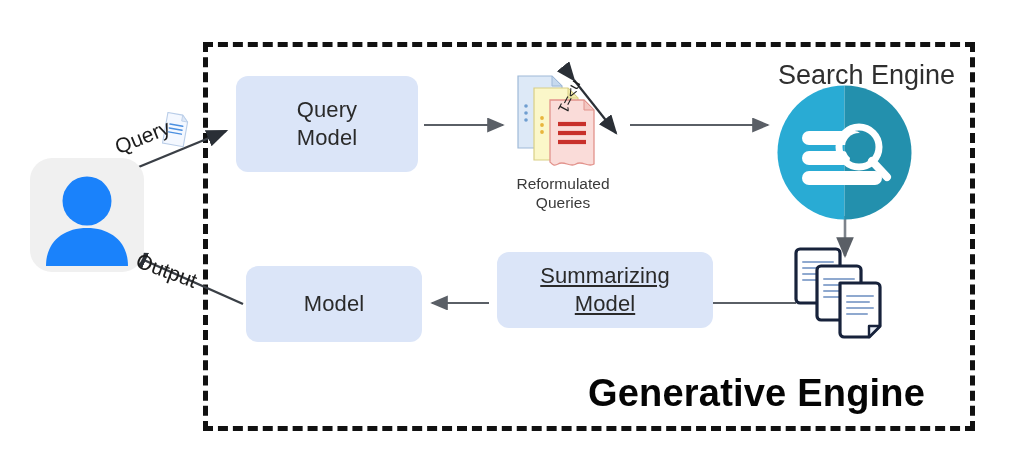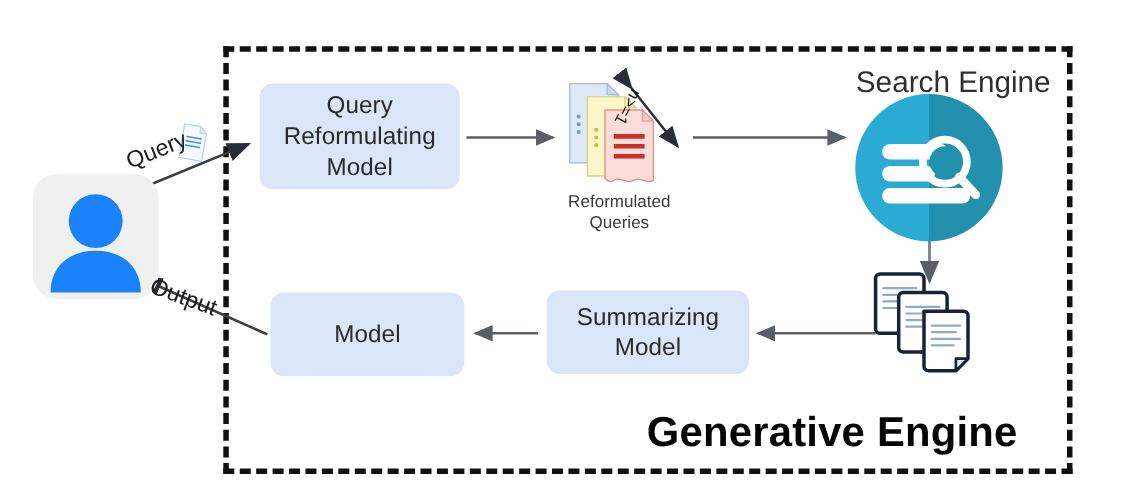--- a/index.html
+++ b/index.html
@@ -52,21 +52,21 @@
     line-height: 1.28;
     font-family: "Liberation Sans", sans-serif;
     letter-spacing: .1px;
     box-sizing: border-box;
     padding: 4px 8px;
   }
   .model-box span { display: block; }
 
   #box-query-reformulating { left: 236px; top: 76px;  width: 182px; height: 96px; }
   #box-response           { left: 246px; top: 266px; width: 176px; height: 76px; }
-  #box-summarizing        { left: 497px; top: 264px; width: 184px; height: 76px; }
+  #box-summarizing        { left: 497px; top: 252px; width: 216px; height: 76px; text-decoration: underline; }
 
   
   .plain-label {
     position: absolute;
     color: #2a2a2a;
     font-family: "Liberation Sans", sans-serif;
     white-space: nowrap;
   }
   #label-search-engine {
     left: 778px; top: 60px;
@@ -310,21 +310,20 @@
           <line x1="56" y1="62" x2="82" y2="62"></line>
           <line x1="56" y1="68" x2="76" y2="68"></line>
         </g>
       </g>
     </svg>
   </div>
 
   <div class="model-box" id="box-query-reformulating">
     <div>
       <span>Query</span>
-      <span>Reformulating</span>
       <span>Model</span>
     </div>
   </div>
 
   <div class="model-box" id="box-response">
     <div>
       <span>Model</span>
     </div>
   </div>
 

